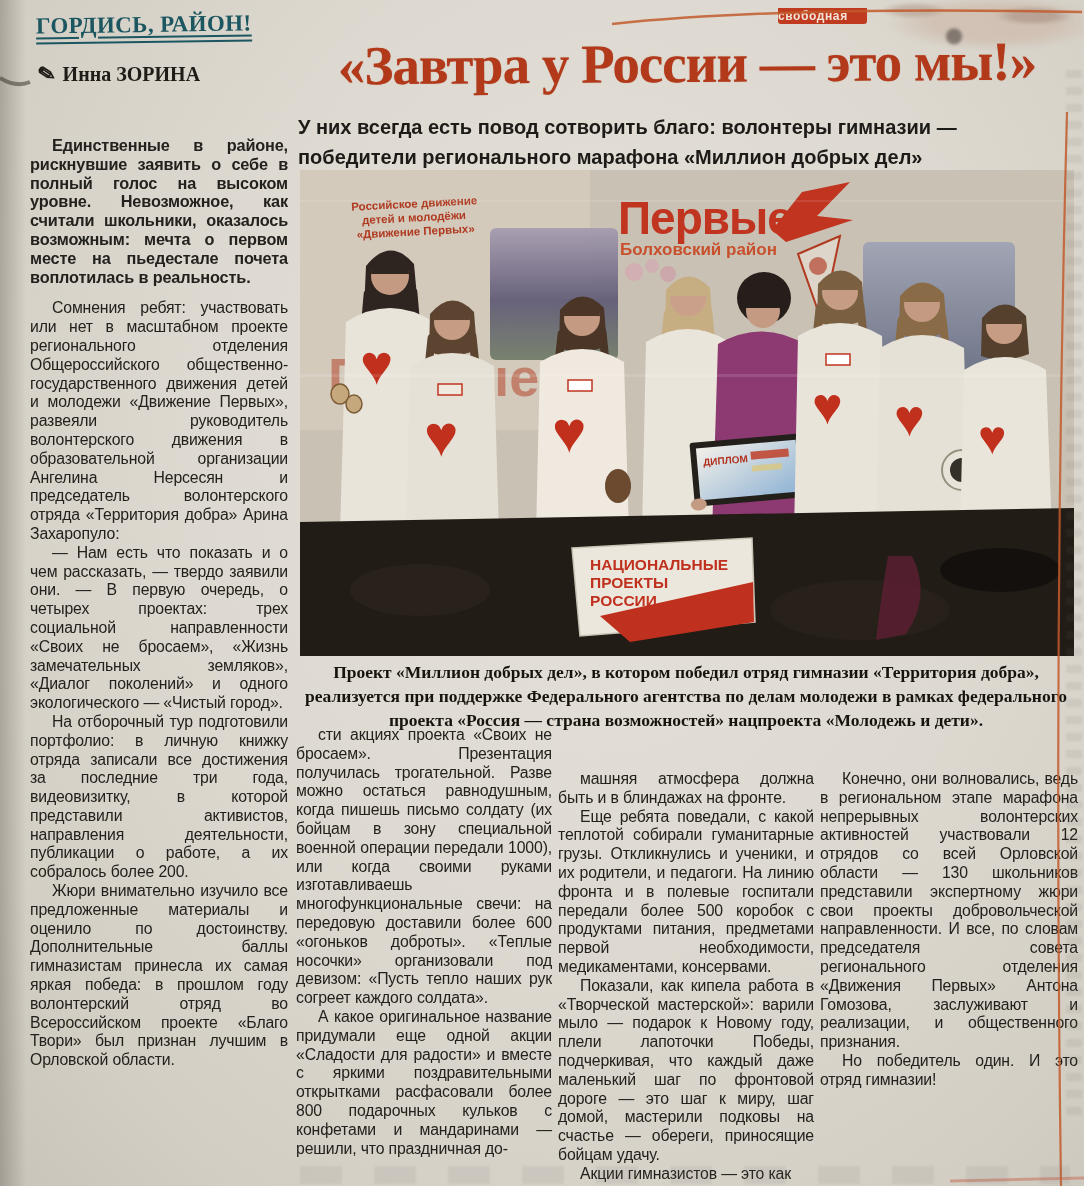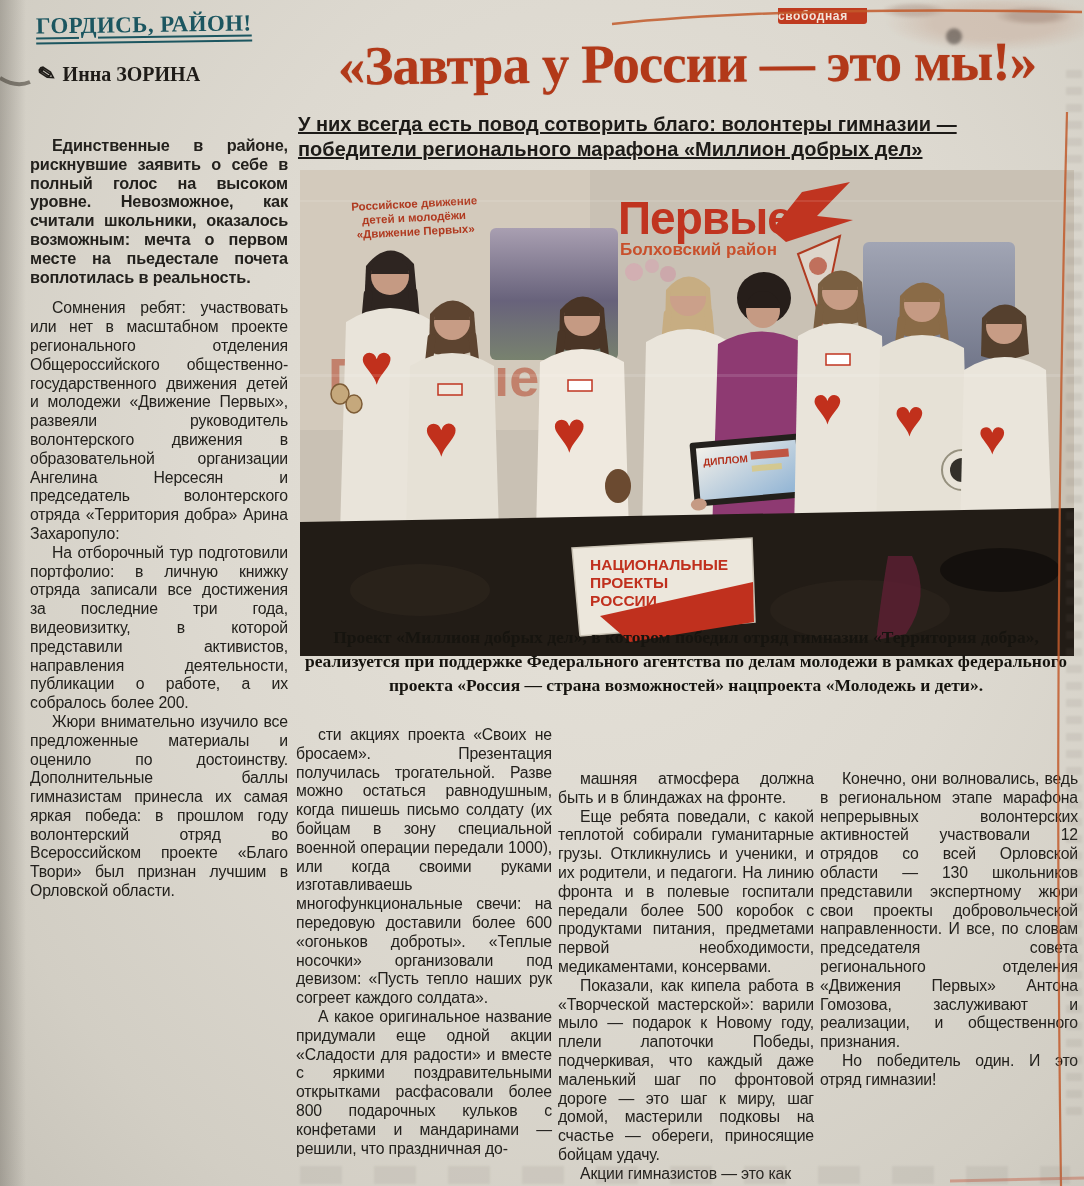--- a/index.html
+++ b/index.html
@@ -21,24 +21,24 @@
   .byline { position:absolute; left:38px; top:62px; font-family:"Liberation Serif", serif;
     font-weight:bold; font-size:20px; color:#1f1c18; }
   .pencil { display:inline-block; font-size:21px; margin-right:7px; transform:rotate(-12deg); }
   .headline {
     position:absolute; left:298px; top:32px; width:778px; text-align:center;
     font-family:"Liberation Serif", serif; font-weight:bold; font-size:55px;
     color:#b23919; letter-spacing:-1px; transform:rotate(-.4deg); white-space:nowrap;
     text-shadow:0 0 1px rgba(150,40,15,.4);
   }
   .subhead { position:absolute; left:298px; top:112px; width:742px;
-    font-weight:bold; font-size:20px; line-height:25px; color:#1d1b18;text-decoration:underline; }
+    font-weight:bold; font-size:20px; line-height:30px; color:#1d1b18; }
   .photo { position:absolute; left:300px; top:170px; width:774px; height:486px; }
   .photo text { font-family:"Liberation Sans", sans-serif; }
-  .caption { position:absolute; left:294px; top:625px; width:784px; text-align:center;
+  .caption { position:absolute; left:294px; top:660px; width:784px; text-align:center;
     font-family:"Liberation Serif", serif; font-weight:bold; font-size:17.5px;
     line-height:24px; color:#16140f; }
   .col { position:absolute; font-size:15.8px; line-height:18.8px; text-align:justify;
     letter-spacing:-.15px; color:#23211d;margin-top:32px; }
   .col p { margin:0; text-indent:22px; }
   .col1 { left:30px;  top:104px; width:258px; }
   .col2 { left:296px; top:694px; width:256px; }
   .col3 { left:558px; top:738px; width:256px; }
   .col4 { left:820px; top:738px; width:258px; }
   .lead { font-weight:bold; font-size:16.3px; margin-bottom:13px !important; }
@@ -233,20 +233,21 @@
 
     <rect x="0" y="204" width="774" height="3" fill="#ffffff" opacity=".12"></rect>
     <rect x="0" y="30" width="774" height="2" fill="#ffffff" opacity=".10"></rect>
   </svg>
 
   <div class="caption">Проект «Миллион добрых дел», в котором победил отряд гимназии «Территория добра», реализуется при поддержке Федерального агентства по делам молодежи в рамках федерального проекта «Россия — страна возможностей» нацпроекта «Молодежь и дети».</div>
 
   <div class="col col1">
     <p class="lead">Единственные в районе, рискнувшие заявить о себе в полный голос на высоком уровне. Невозможное, как считали школьники, оказалось возможным: мечта о первом месте на пьедестале почета воплотилась в реальность.</p>
     <p>Сомнения ребят: участвовать или нет в масштабном проекте регионального отделения Общероссийского общественно-государственного движения детей и молодежи «Движение Первых», развеяли руководитель волонтерского движения в образовательной организации Ангелина Нерсесян и председатель волонтерского отряда «Территория добра» Арина Захаропуло:</p>
+    <p>— Нам есть что показать и о чем рассказать, — твердо заявили они. — В первую очередь, о четырех проектах: трех социальной направленности «Своих не бросаем», «Жизнь замечательных земляков», «Диалог поколений» и одного экологического — «Чистый город».</p>
     <p>На отборочный тур подготовили портфолио: в личную книжку отряда записали все достижения за последние три года, видеовизитку, в которой представили активистов, направления деятельности, публикации о работе, а их собралось более 200.</p>
     <p>Жюри внимательно изучило все предложенные материалы и оценило по достоинству. Дополнительные баллы гимназистам принесла их самая яркая победа: в прошлом году волонтерский отряд во Всероссийском проекте «Благо Твори» был признан лучшим в Орловской области.</p>
   </div>
 
   <div class="col col2">
     <p>сти акциях проекта «Своих не бросаем». Презентация получилась трогательной. Разве можно остаться равнодушным, когда пишешь письмо солдату (их бойцам в зону специальной военной операции передали 1000), или когда своими руками изготавливаешь многофункциональные свечи: на передовую доставили более 600 «огоньков доброты». «Теплые носочки» организовали под девизом: «Пусть тепло наших рук согреет каждого солдата».</p>
     <p>А какое оригинальное название придумали еще одной акции «Сладости для радости» и вместе с яркими поздравительными открытками расфасовали более 800 подарочных кульков с конфетами и мандаринами — решили, что праздничная до-</p>
   </div>
 
   <div class="col col3">

